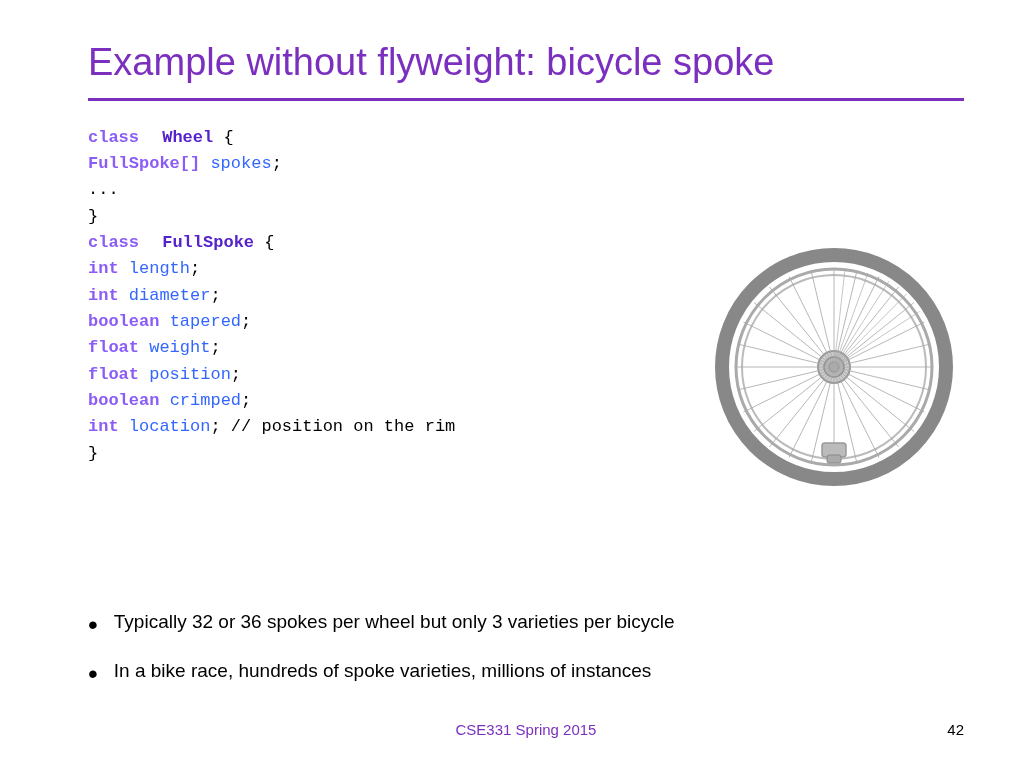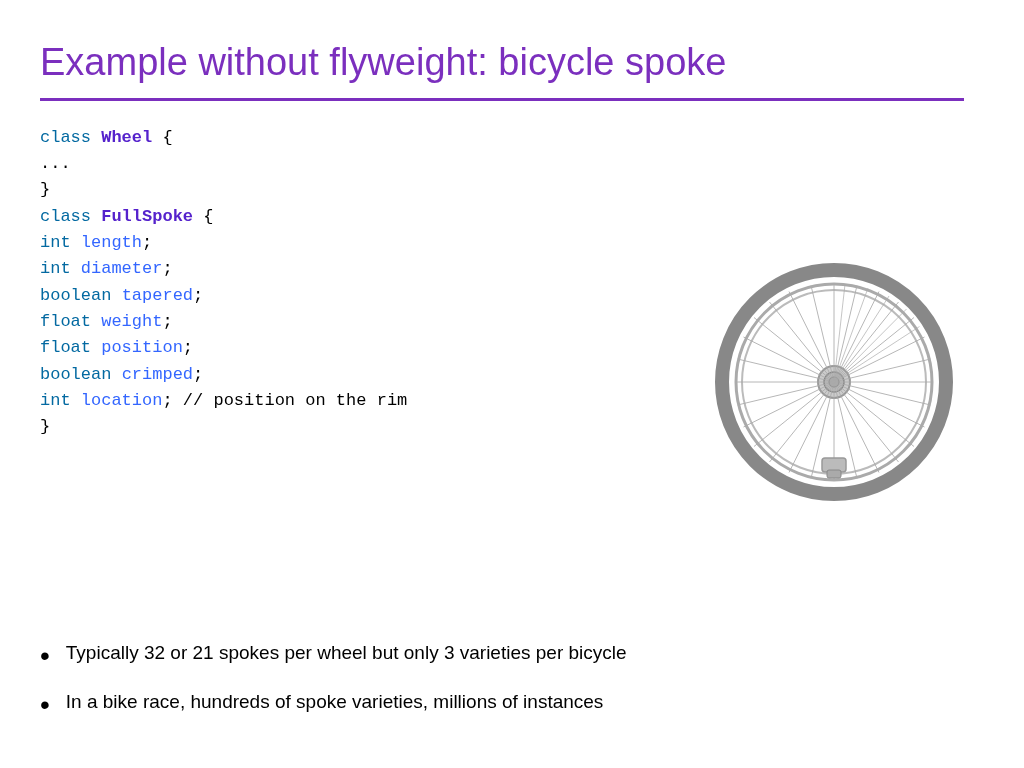--- a/index.html
+++ b/index.html
@@ -9,21 +9,21 @@
       height: 768px;
       background: #ffffff;
       font-family: Arial, Helvetica, sans-serif;
       overflow: hidden;
       position: relative;
     }
 
     .slide {
       width: 1024px;
       height: 768px;
-      padding: 40px 60px 30px 40px;
+      padding: 40px 60px 30px 88px;
       display: flex;
       flex-direction: column;
     }
 
     .title {
       font-size: 38px;
       color: #7B2FBE;
       font-weight: normal;
       margin-bottom: 12px;
       line-height: 1.2;
@@ -43,27 +43,28 @@
     }
 
     .code-block {
       font-family: 'Courier New', Courier, monospace;
       font-size: 17px;
       line-height: 1.55;
       flex: 1;
     }
 
     .code-block .kw {
-      color: #0369a1;
-      font-weight: normal;
+      color: #8b5cf6;
+      font-weight: bold;
     }
 
     .code-block .type-name {
       color: #5522CC;
       font-weight: bold;
+      margin-left: 13px;
     }
 
     .code-block .var-name {
       color: #3366FF;
     }
 
     .code-block .comment {
       color: #000000;
     }
 
@@ -127,20 +128,21 @@
 
 <div class="slide">
 
   <div class="title">Example without flyweight:  bicycle spoke</div>
   <div class="divider"></div>
 
   <div class="content-area">
 
     <div class="code-block" id="code-container">
     <div><span class="kw">class </span><span class="type-name">Wheel</span><span> {</span></div>
+        <div><span class="kw">   FullSpoke[] </span><span class="var-name">spokes</span><span>;</span></div>
         <div><span>   ...</span></div>
         <div><span>}</span></div>
         <div><span class="kw">class </span><span class="type-name">FullSpoke</span><span> {</span></div>
         <div><span class="kw">   int </span><span class="var-name">length</span><span>;</span></div>
         <div><span class="kw">   int </span><span class="var-name">diameter</span><span>;</span></div>
         <div><span class="kw">   boolean </span><span class="var-name">tapered</span><span>;</span></div>
         <div><span class="kw">   float </span><span class="var-name">weight</span><span>;</span></div>
         <div><span class="kw">   float </span><span class="var-name">position</span><span>;</span></div>
         <div><span class="kw">   boolean </span><span class="var-name">crimped</span><span>;</span></div>
         <div><span class="kw">   int </span><span class="var-name">location</span><span>;</span><span class="comment">  // position on the rim</span></div>
@@ -199,21 +201,25 @@
 
         <rect x="108" y="196" width="24" height="14" rx="3" fill="#bbb" stroke="#999" stroke-width="1.5"></rect>
         <rect x="113" y="208" width="14" height="8" rx="2" fill="#aaa" stroke="#888" stroke-width="1"></rect>
       </svg>
     </div>
   </div>
 
   <div class="bullets" id="bullets-container">
   <div class="bullet-item">
         <span class="bullet-dot">•</span>
-        <span>Typically 32 or 21 spokes per wheel but only 3 varieties per bicycle</span>
+        <span>Typically 32 or 36 spokes per wheel but only 3 varieties per bicycle</span>
       </div>
       <div class="bullet-item">
         <span class="bullet-dot">•</span>
         <span>In a bike race, hundreds of spoke varieties, millions of instances</span>
       </div>
     </div>
 
+  <div class="footer">
+    <span class="footer-center">CSE331 Spring 2015</span>
+    <span class="footer-right">42</span>
+  </div>
 </div>
 
 </body></html>

